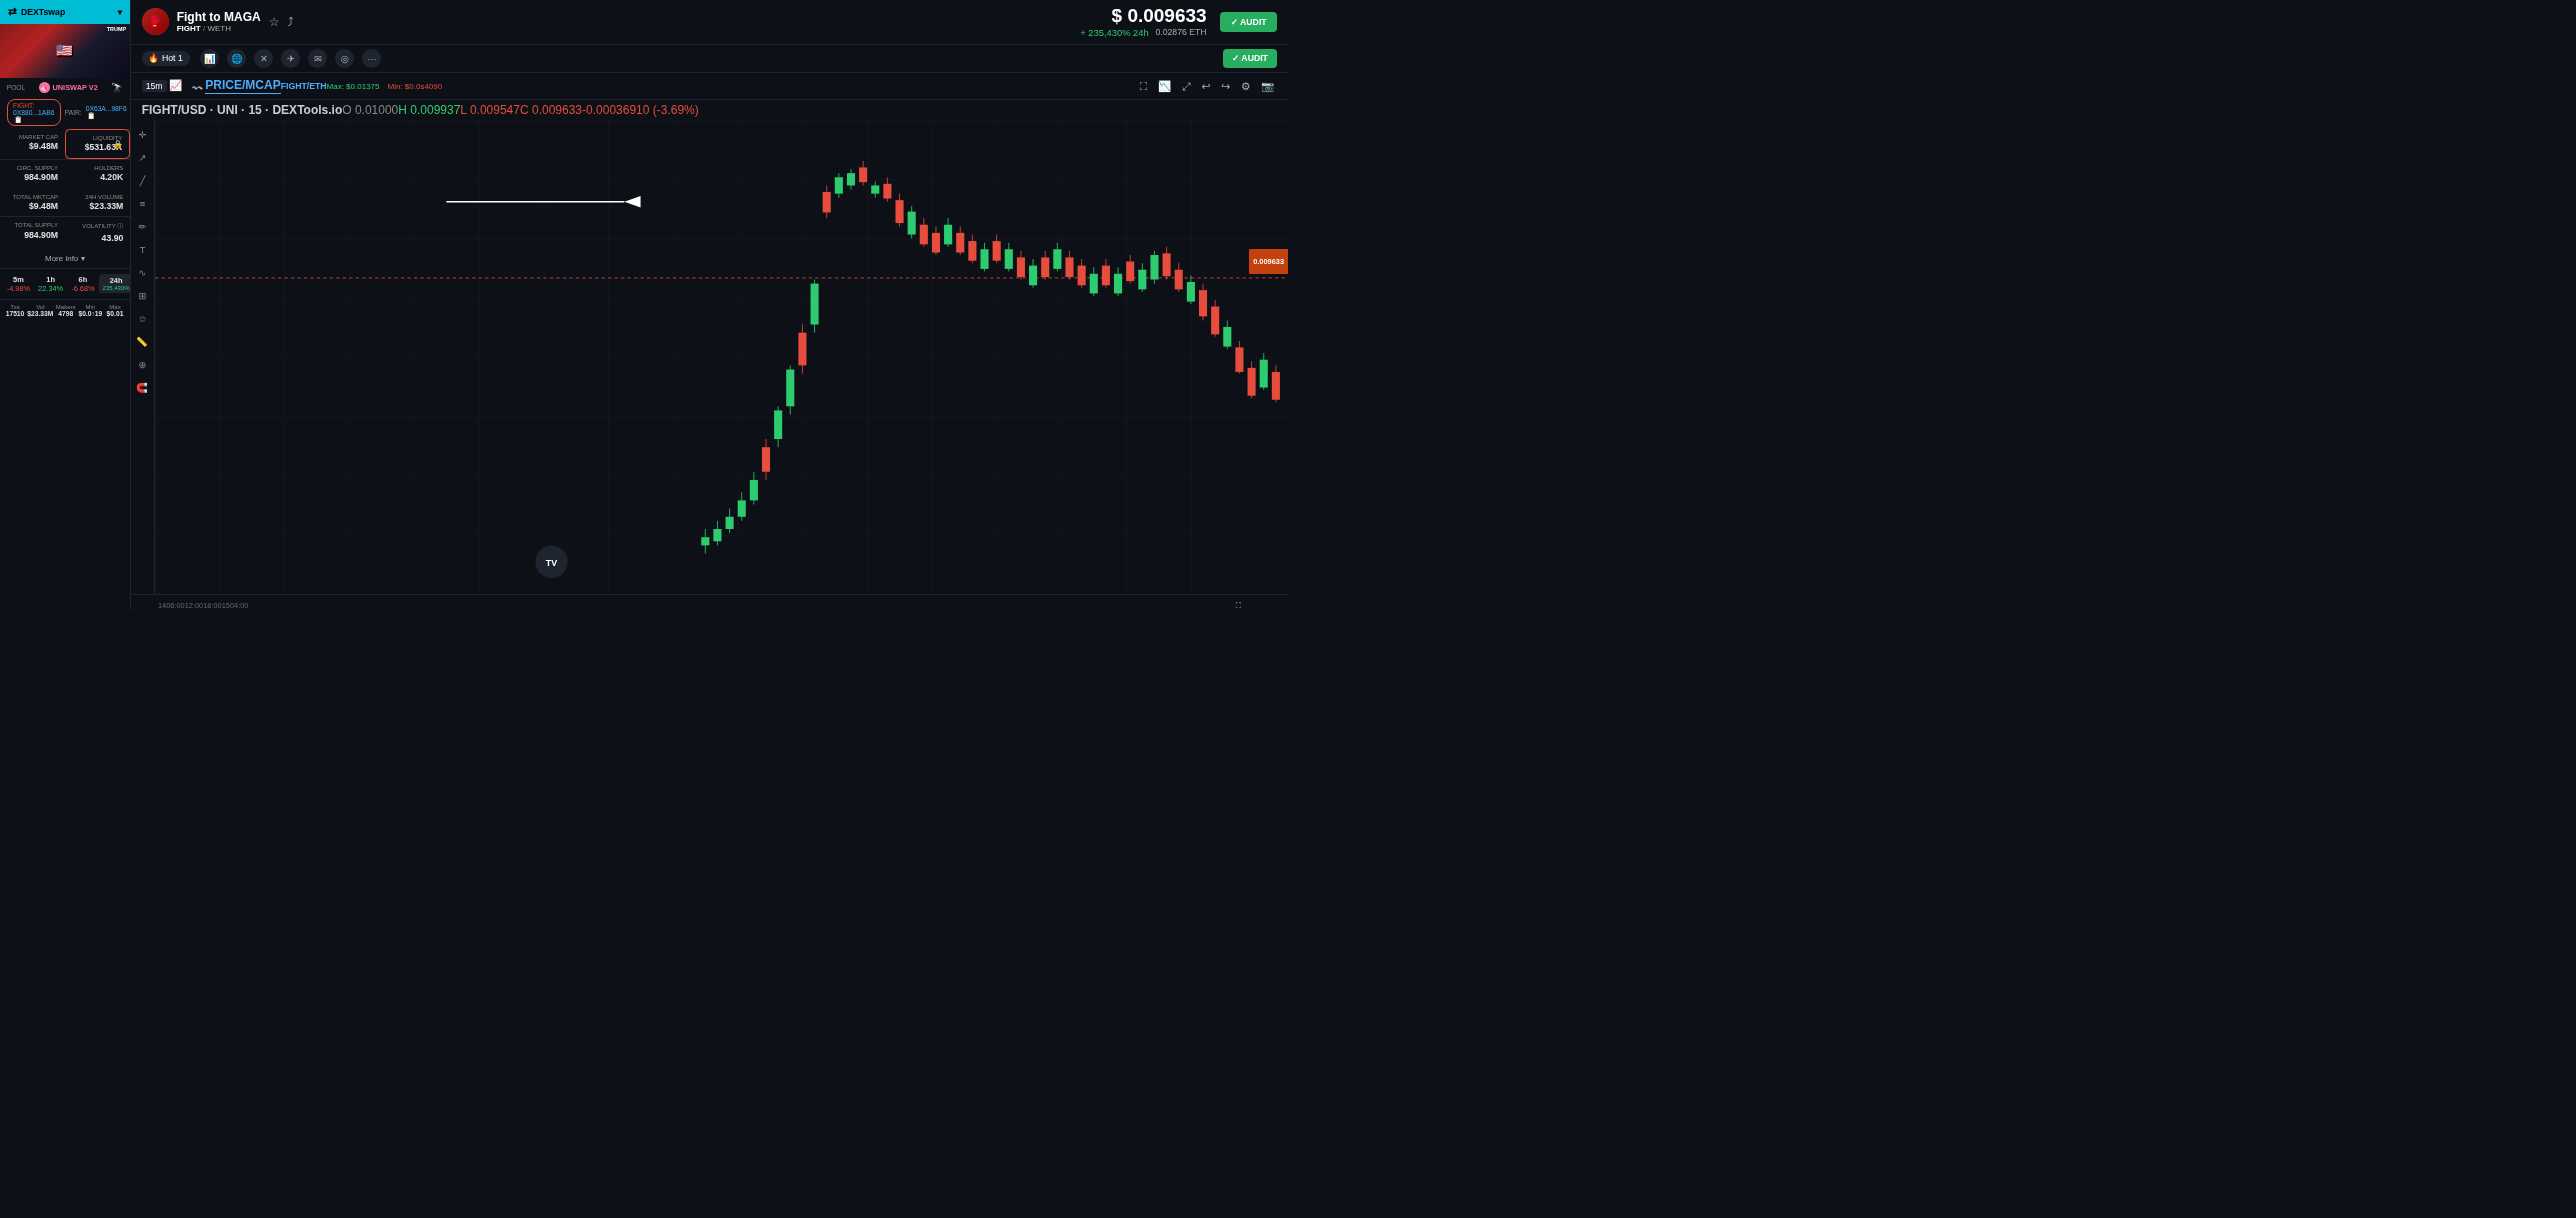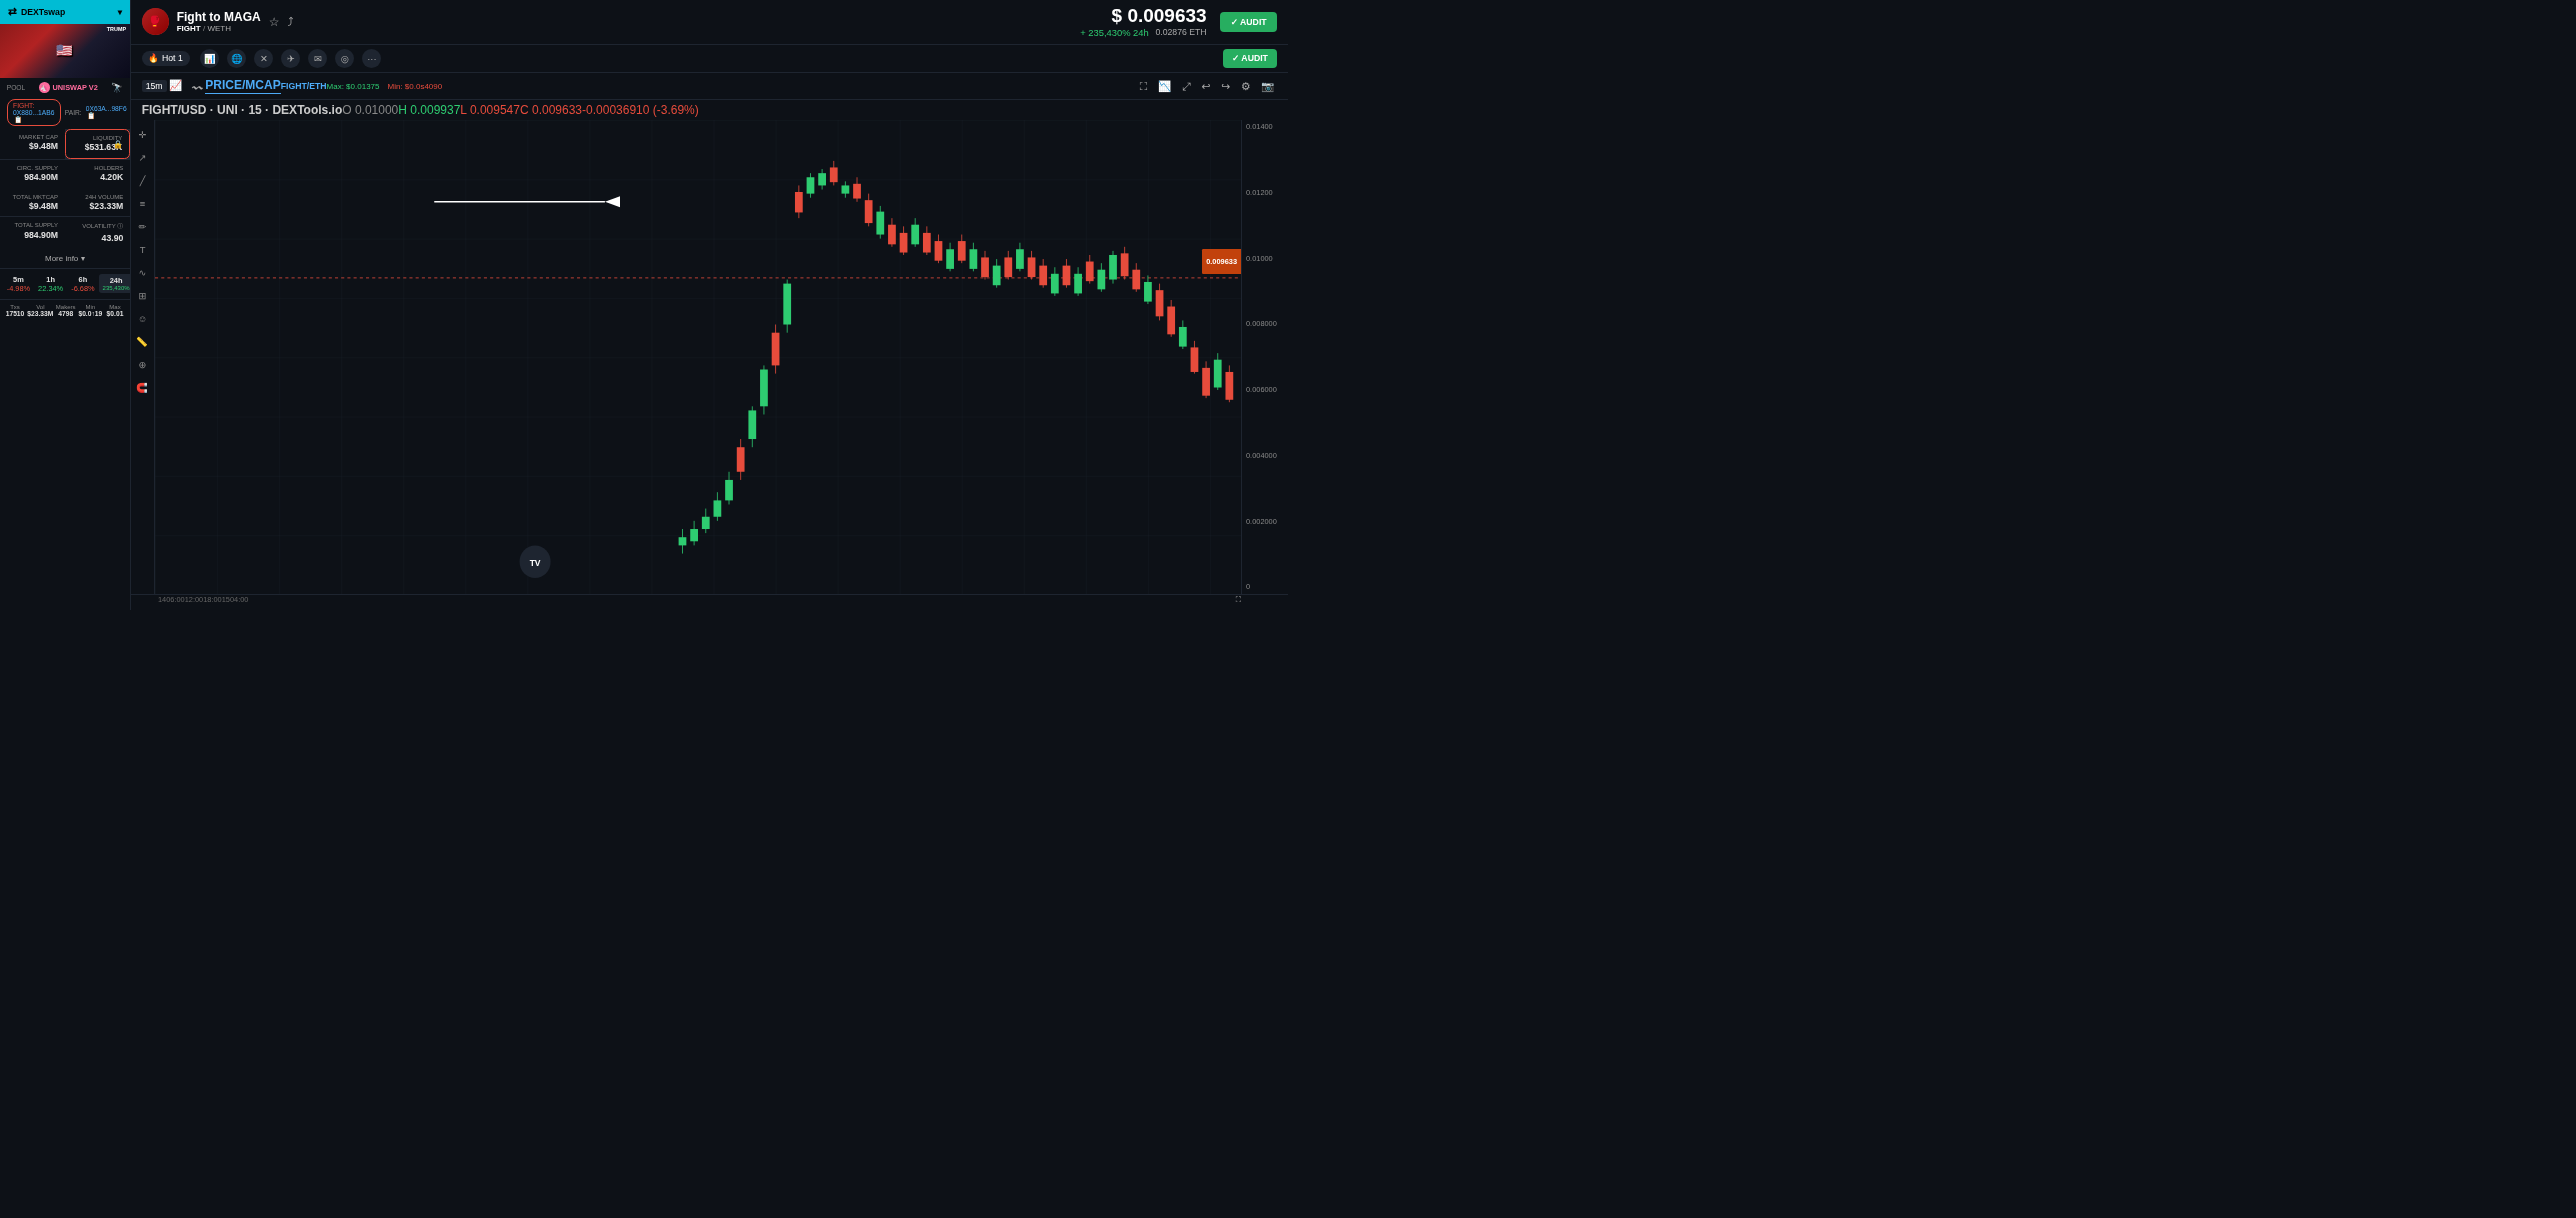--- a/index.html
+++ b/index.html
@@ -504,21 +504,21 @@
       font-size: 7.4px;
       font-weight: bold;
       padding: 8px 4px;
       border-radius: 1.3px 0 0 1.3px;
     }
 
     .time-axis {
       height: 16px;
       border-top: 0.7px solid #1e2530;
       display: flex;
-      align-items: flex-start;
+      align-items: flex-end;
       padding-left: 27px;
       font-size: 7.4px;
       color: #666;
       justify-content: space-around;
       padding-right: 47px;
     }
 
     
   </style>
 </head>
@@ -935,30 +935,20 @@
         <text x="490" y="545" text-anchor="middle" fill="#fff" font-size="11" font-weight="bold">TV</text>
       </svg>
 
       
       <div class="current-price-label" style="top: 129px; transform: none;">
         <span>0.009633</span>
       </div>
 
     </div>
 
-    <div class="price-axis">
-      <span>0.01400</span>
-      <span>0.01200</span>
-      <span>0.01000</span>
-      <span>0.008000</span>
-      <span>0.006000</span>
-      <span>0.004000</span>
-      <span>0.002000</span>
-      <span>0</span>
-    </div>
   </div>
 
   <div class="time-axis">
     <span>14</span>
     <span>06:00</span>
     <span>12:00</span>
     <span>18:00</span>
     <span>15</span>
     <span>04:00</span>
     <span style="color:#aaa;margin-left:auto;">⛶</span>

